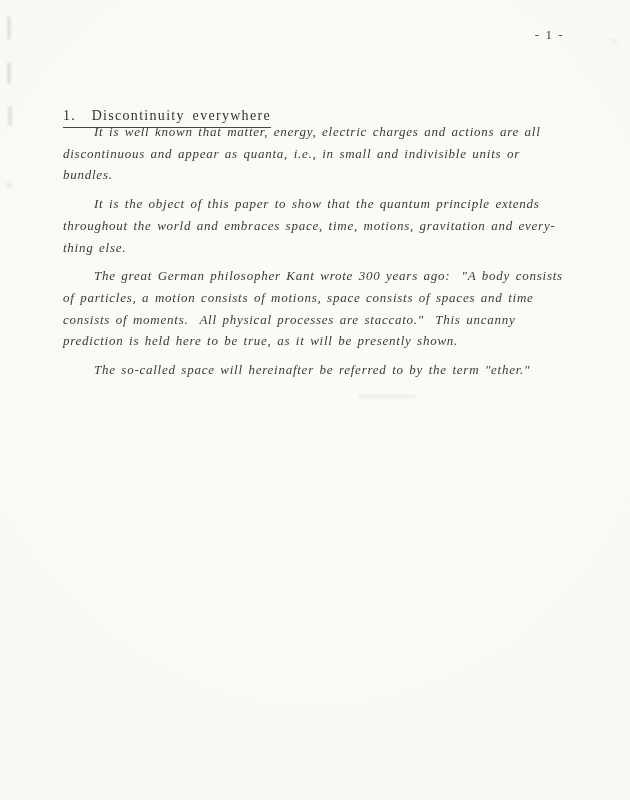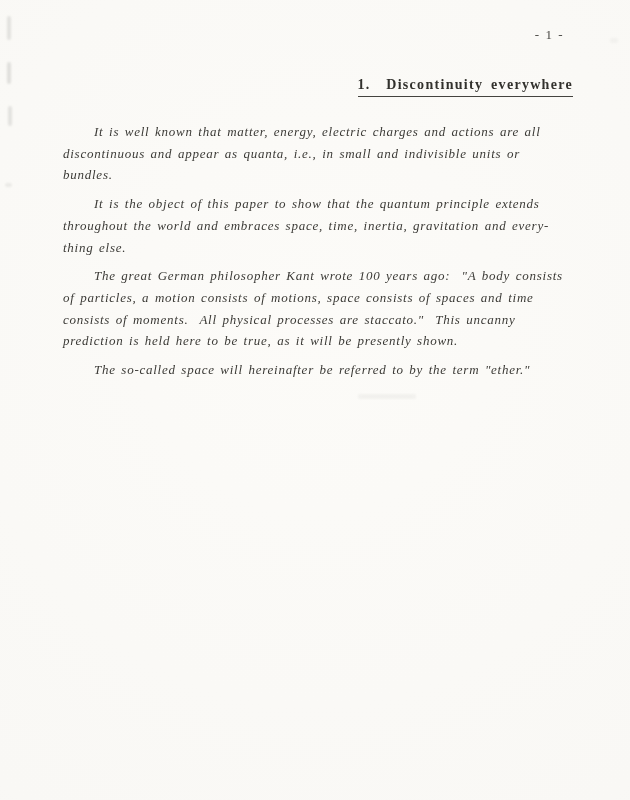--- a/index.html
+++ b/index.html
@@ -25,25 +25,24 @@
     position: absolute;
     top: 27px;
     right: 66px;
     font-size: 13px;
     letter-spacing: 1.5px;
     white-space: pre;
     color: #4a4945;
   }
   .heading-row {
     position: absolute;
-    top: 75px;
+    top: 106px;
     left: 63px;
     width: 510px;
-    text-align: right;
-    font-weight: bold;
+    text-align: left;
   }
   .heading {
     display: inline-block;
     font-size: 14px;
     letter-spacing: 1.3px;
     word-spacing: 3px;
     white-space: pre;
     color: #32312d;
     border-bottom: 1.4px solid #44433f;
     padding-bottom: 3px;
@@ -88,23 +87,23 @@
 
   <div class="heading-row">
     <span class="heading">1.  Discontinuity everywhere</span>
   </div>
 
   <div class="text-block">
     <p class="para">It is well known that matter, energy, electric charges and actions are all
 discontinuous and appear as quanta, i.e., in small and indivisible units or
 bundles.</p>
     <p class="para">It is the object of this paper to show that the quantum principle extends
-throughout the world and embraces space, time, inertia, gravitation and every-
+throughout the world and embraces space, time, motions, gravitation and every-
 thing else.</p>
-    <p class="para">The great German philosopher Kant wrote 100 years ago:  "A body consists
+    <p class="para">The great German philosopher Kant wrote 300 years ago:  "A body consists
 of particles, a motion consists of motions, space consists of spaces and time
 consists of moments.  All physical processes are staccato."  This uncanny
 prediction is held here to be true, as it will be presently shown.</p>
     <p class="para">The so-called space will hereinafter be referred to by the term "ether."</p>
   </div>
 
   <div class="artifact a1"></div>
   <div class="artifact a2"></div>
   <div class="artifact a3"></div>
   <div class="artifact a4"></div>

